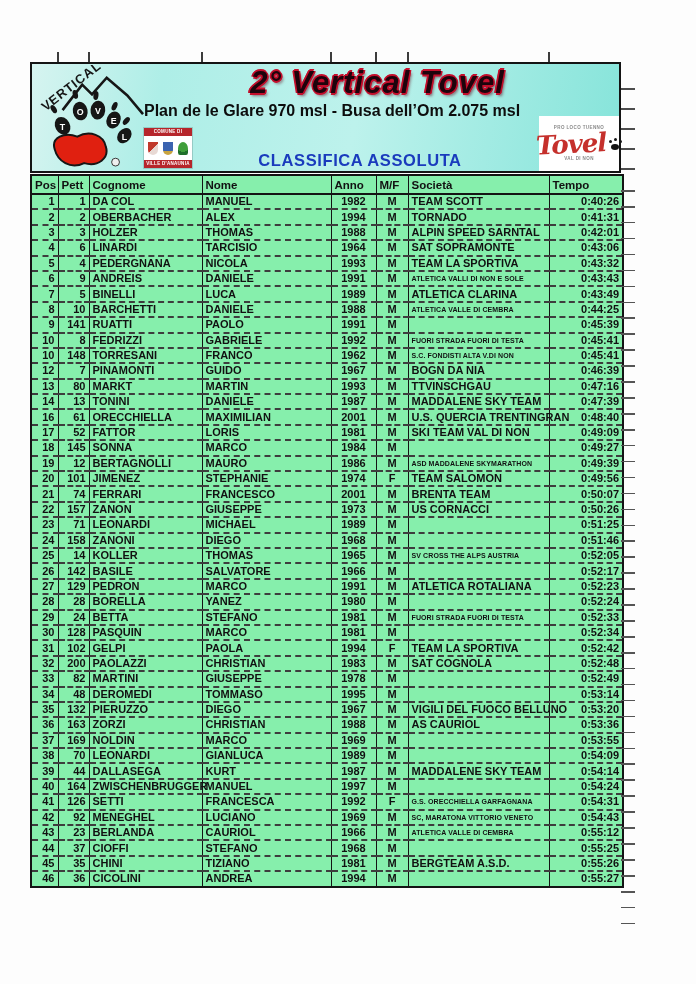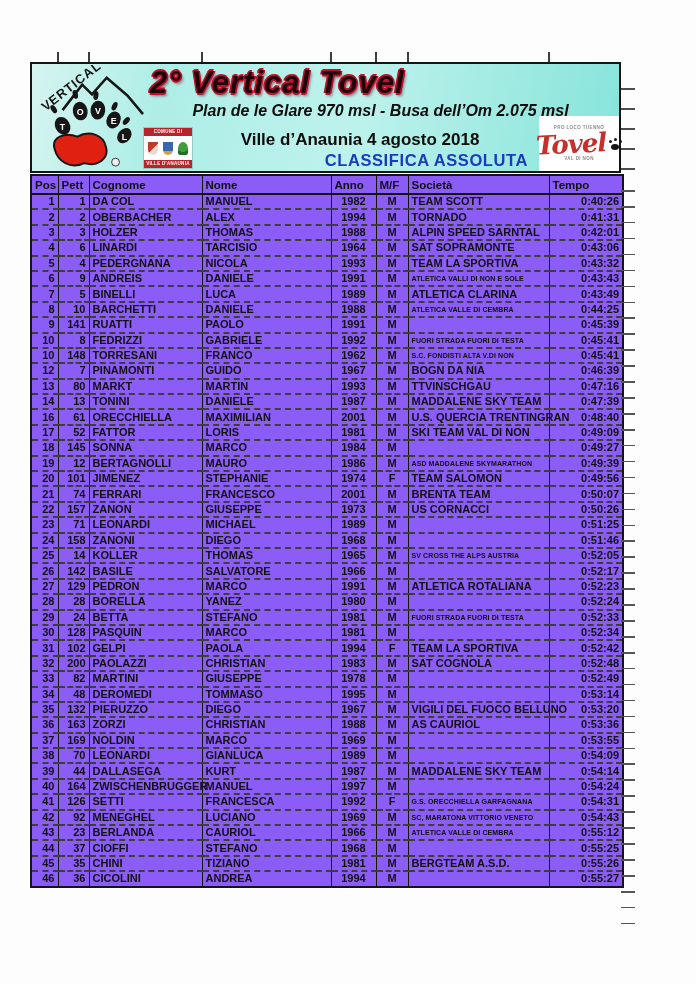--- a/index.html
+++ b/index.html
@@ -8,48 +8,48 @@
     font-family:"Liberation Sans",sans-serif;color:#111;
   }
   
   .band{
     position:absolute;left:30px;top:62px;width:587px;height:107px;
     border:2.5px solid #141414;
     background:linear-gradient(100deg,#d6f4f0 0%,#aeeee7 22%,#bdf2ec 55%,#86e4da 100%);
   }
   .paw-logo{position:absolute;left:1px;top:1px;width:118px;height:104px;}
   .band-title{
-    position:absolute;left:118px;right:14px;top:1px;text-align:left;
+    position:absolute;left:118px;right:14px;top:1px;text-align:center;
     font-size:31px;font-weight:bold;font-style:italic;letter-spacing:1px;
     color:#1d040c;
     text-shadow:-1.6px 0 #c40f2c,1.6px 0 #c40f2c,0 -1.6px #c40f2c,0 1.6px #c40f2c,
                 -1.2px -1.2px #c40f2c,1.2px 1.2px #c40f2c,2px 3px 3px rgba(90,0,18,.55);
     white-space:nowrap;
   }
   .band-subtitle{
-    position:absolute;left:112px;right:2px;top:38px;text-align:center;
-    font-size:16px;font-weight:bold;color:#0d0d0d;white-space:nowrap;font-style:italic;
+    position:absolute;left:112px;right:2px;top:38px;text-align:left;
+    font-size:16px;font-weight:bold;color:#0d0d0d;white-space:nowrap;
   }
   .comune-logo{
     position:absolute;left:112px;top:64px;width:48px;height:40px;background:#fff;
     display:flex;flex-direction:column;box-shadow:0 0 0 1px rgba(0,0,0,.15);
   }
   .comune-band{background:#b6252b;color:#fff;font-size:4.5px;font-weight:bold;
     text-align:center;line-height:8px;height:8px;letter-spacing:.3px;}
   .comune-mid{flex:1;display:flex;align-items:center;justify-content:space-around;padding:1px 2px;}
   .crest{width:10px;height:13px;border-radius:0 0 5px 5px;}
   .crest-1{background:linear-gradient(135deg,#c0392b 50%,#e8d9d4 50%);}
   .crest-2{background:linear-gradient(180deg,#3b63b0 70%,#c8a441 70%);}
   .crest-3{background:radial-gradient(circle at 50% 35%,#3f9e3a 55%,#1f6e2a 56%,#1f6e2a 100%);border-radius:50% 50% 20% 20%;}
   .date-line{
     position:absolute;left:160px;width:336px;top:66px;text-align:center;
     font-size:17px;font-weight:bold;color:#0d0d0d;white-space:nowrap;
   }
   .classifica{
-    position:absolute;left:160px;width:336px;top:87px;text-align:right;
+    position:absolute;left:160px;width:336px;top:87px;text-align:center;
     font-size:16.5px;font-weight:bold;color:#1a3bbd;letter-spacing:.6px;white-space:nowrap;
   }
   .tovel-logo{
     position:absolute;right:0;top:52px;width:80px;height:55px;background:#ffffff;
     display:flex;flex-direction:column;align-items:center;justify-content:center;line-height:1;
   }
   .tovel-top,.tovel-bottom{font-size:4.5px;color:#8a8a8a;letter-spacing:.4px;font-weight:bold;}
   .tovel-row{display:flex;align-items:center;gap:3px;}
   .tovel-name{
     font-family:"DejaVu Serif",serif;font-style:italic;font-weight:bold;
@@ -58,21 +58,21 @@
   .mini-paw{display:inline-block;position:relative;width:13px;height:12px;}
   .mini-paw i{position:absolute;background:#151515;border-radius:50%;display:block;}
   .mp-pad{width:8px;height:6px;left:2px;top:6px;}
   .mp-t1{width:3px;height:3px;left:0;top:2px;}
   .mp-t2{width:3px;height:3px;left:5px;top:0;}
   .mp-t3{width:3px;height:3px;left:10px;top:2px;}
 
   
   table.results{
     position:absolute;left:30px;top:174px;width:592px;
-    border-collapse:collapse;table-layout:fixed;background:#8b5cf6;
+    border-collapse:collapse;table-layout:fixed;background:#86efac;
     border:2.5px solid #141414;
   }
   table.results th{
     border:1px solid #141414;border-bottom:2px solid #141414;
     font-size:11.5px;font-weight:bold;text-align:left;padding:1px 3px;height:15px;
     white-space:nowrap;overflow:visible;
   }
   table.results td{
     border-left:1px solid #141414;border-right:1px solid #141414;
     border-bottom:2.5px dashed #3d3d3d;
@@ -133,21 +133,20 @@
     <div class="comune-logo">
       <div class="comune-band">COMUNE DI</div>
       <div class="comune-mid">
         <span class="crest crest-1"></span>
         <span class="crest crest-2"></span>
         <span class="crest crest-3"></span>
       </div>
       <div class="comune-band">VILLE D'ANAUNIA</div>
     </div>
 
-    <div class="date-line">Ville d’Anaunia 4 agosto 2018</div>
     <div class="classifica">CLASSIFICA ASSOLUTA</div>
 
     <div class="tovel-logo">
       <span class="tovel-top">PRO LOCO TUENNO</span>
       <span class="tovel-row">
         <span class="tovel-name">Tovel</span>
         <span class="mini-paw">
           <i class="mp-pad"></i>
             <i class="mp-t1"></i>
             <i class="mp-t2"></i>

